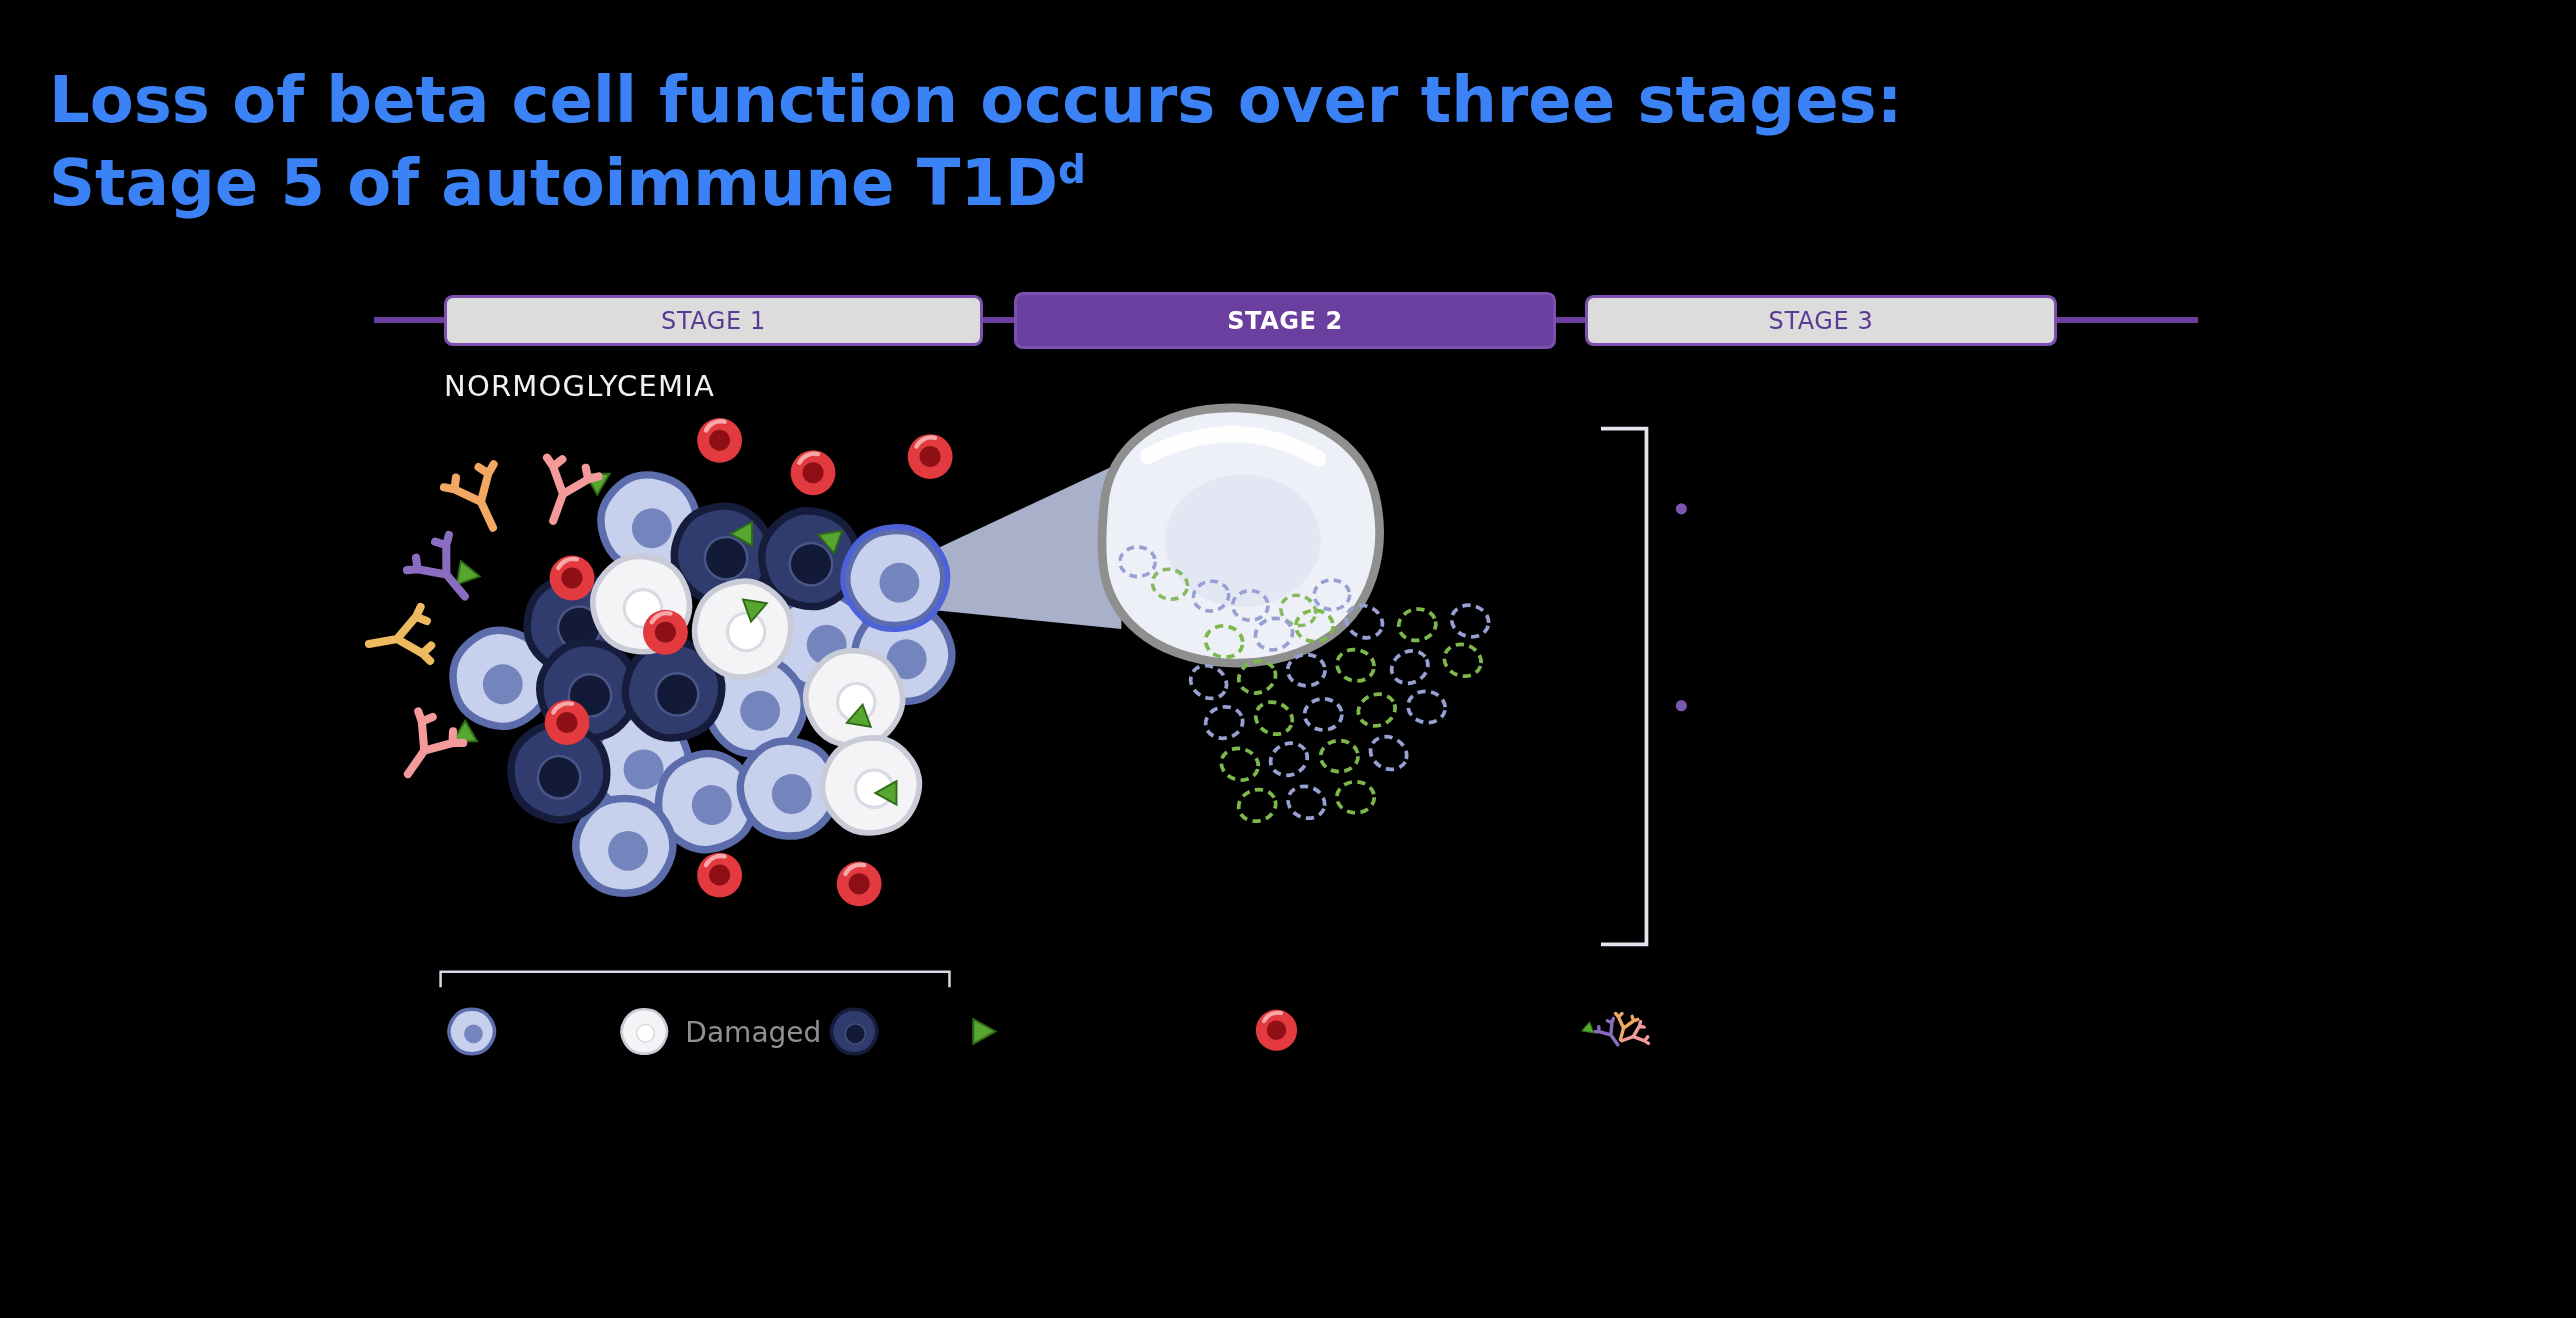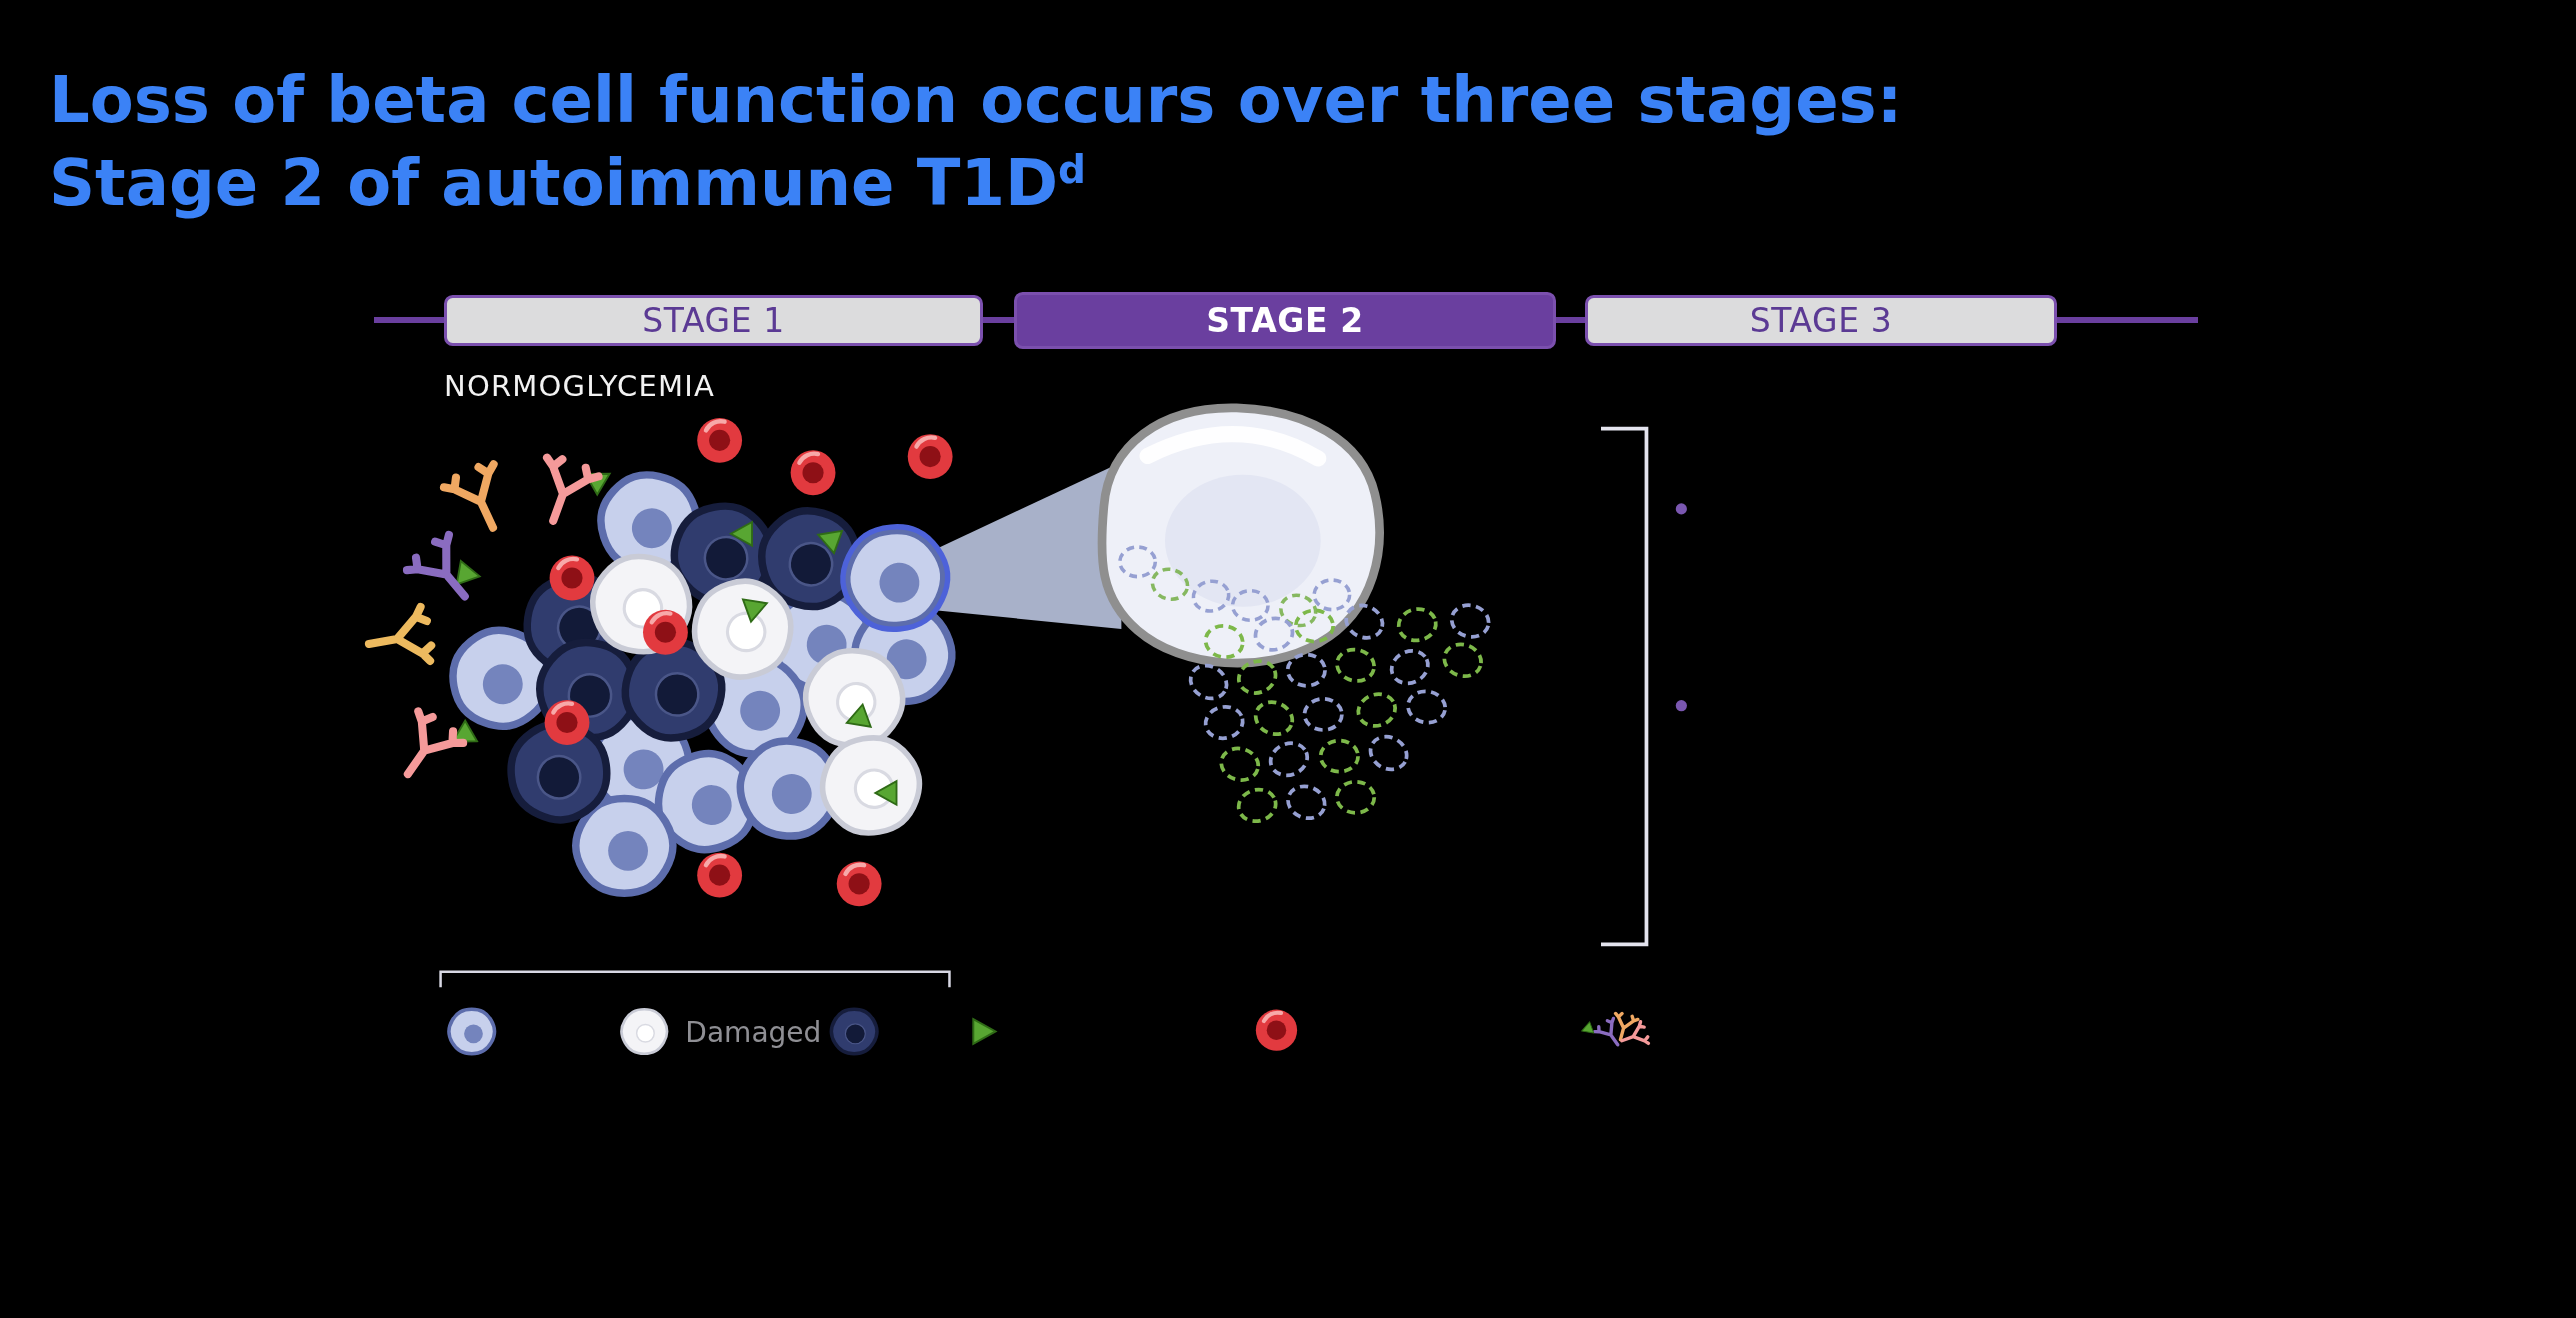--- a/index.html
+++ b/index.html
@@ -14,21 +14,21 @@
     color:#3b82f6;letter-spacing:0px;
   }
   .title sup{font-size:39px;vertical-align:super;}
   .timeline-line{
     position:absolute;left:374px;top:317px;width:1824px;height:6.2px;
     background:#6a3f9f;
   }
   .stage{
     position:absolute;top:295px;height:51px;
     display:flex;align-items:center;justify-content:center;
-    border-radius:8.7px;font-size:33px;letter-spacing:0.6px;
+    border-radius:8.7px;font-size:24px;letter-spacing:0.6px;
     box-sizing:border-box;cursor:pointer;
   }
   .stage.inactive{
     background:#dcdcdd;border:3.7px solid #7b50ae;color:#5b3a94;font-weight:400;
   }
   .stage.active{
     top:292px;height:57px;
     background:#6a3f9f;border:3.7px solid #7b50ae;color:#ffffff;font-weight:700;
   }
   #stage1{left:444px;width:539px;}
@@ -42,21 +42,21 @@
     font-size:45px;fill:#8f8f94;
     font-family:"DejaVu Sans","Liberation Sans",sans-serif;
   }
   svg.diagram{position:absolute;left:0;top:0;}
 </style>
 </head>
 <body>
 
 <h1 class="title">
   <span>Loss of beta cell function occurs over three stages:</span><br>
-  <span>Stage 2 of autoimmune T1D</span><sup>d</sup>
+  <span>Stage 5 of autoimmune T1D</span><sup>d</sup>
 </h1>
 
 <div class="timeline-line"></div>
 <div id="stage1" class="stage inactive">STAGE 1</div>
 <div id="stage2" class="stage active">STAGE 2</div>
 <div id="stage3" class="stage inactive">STAGE 3</div>
 <div class="sublabel">NORMOGLYCEMIA</div>
 
 <svg class="diagram" width="2576" height="1318" viewBox="0 0 4135 2116">
   <defs>

